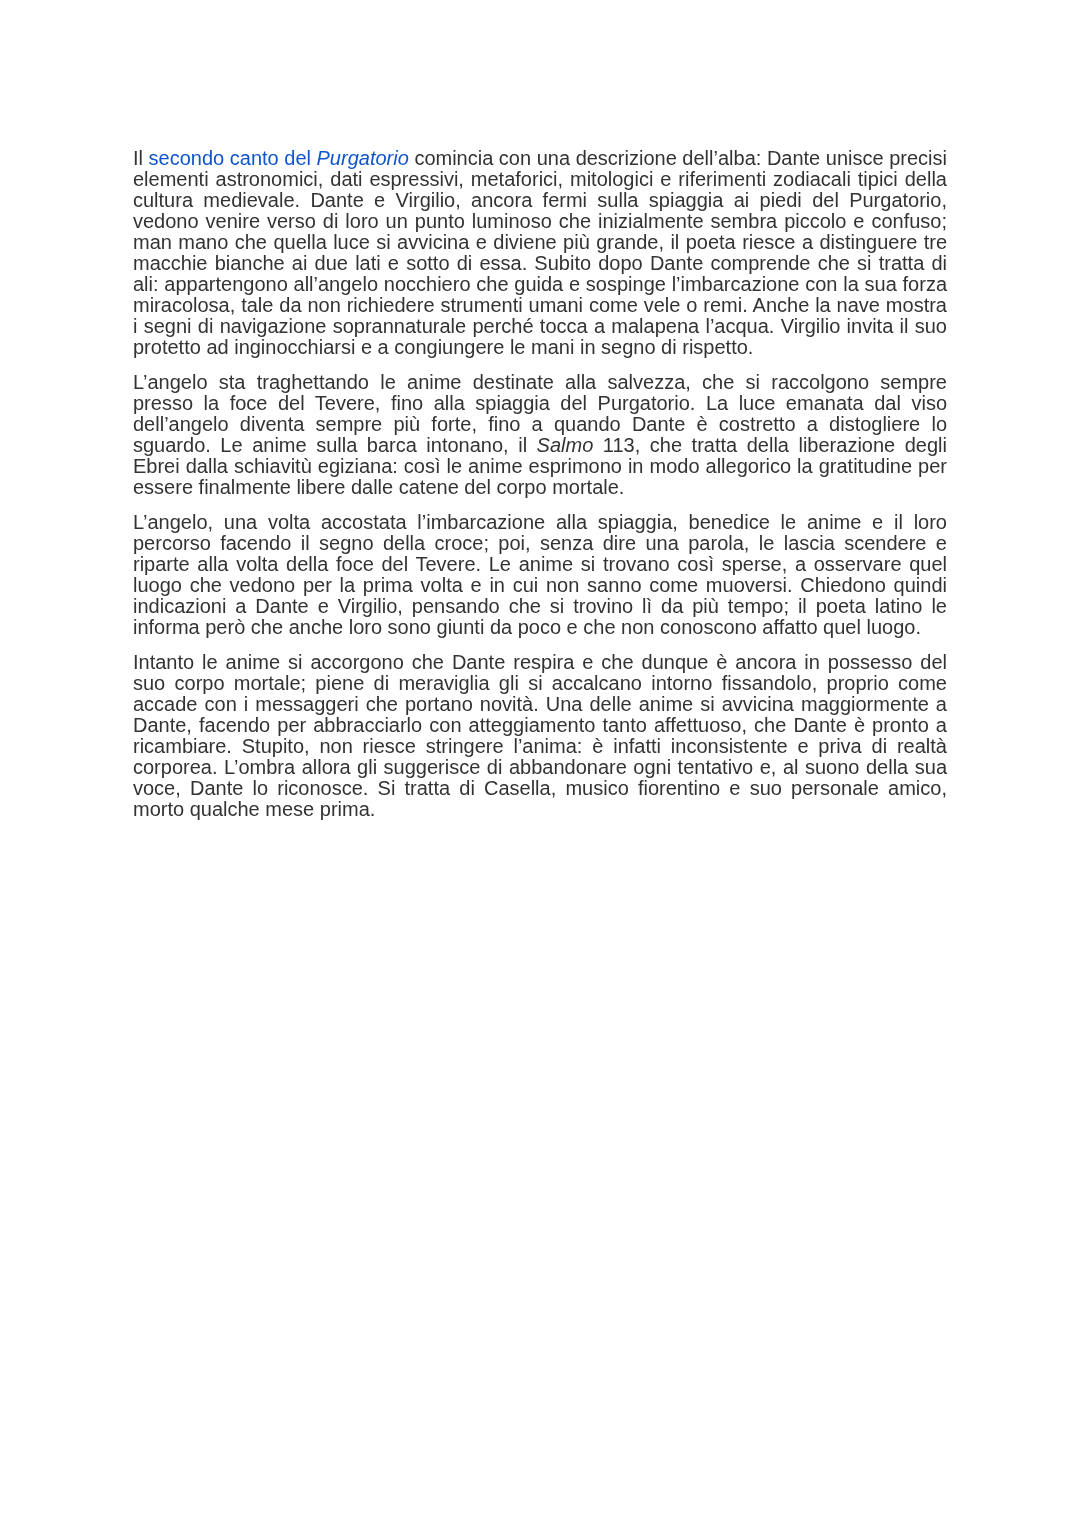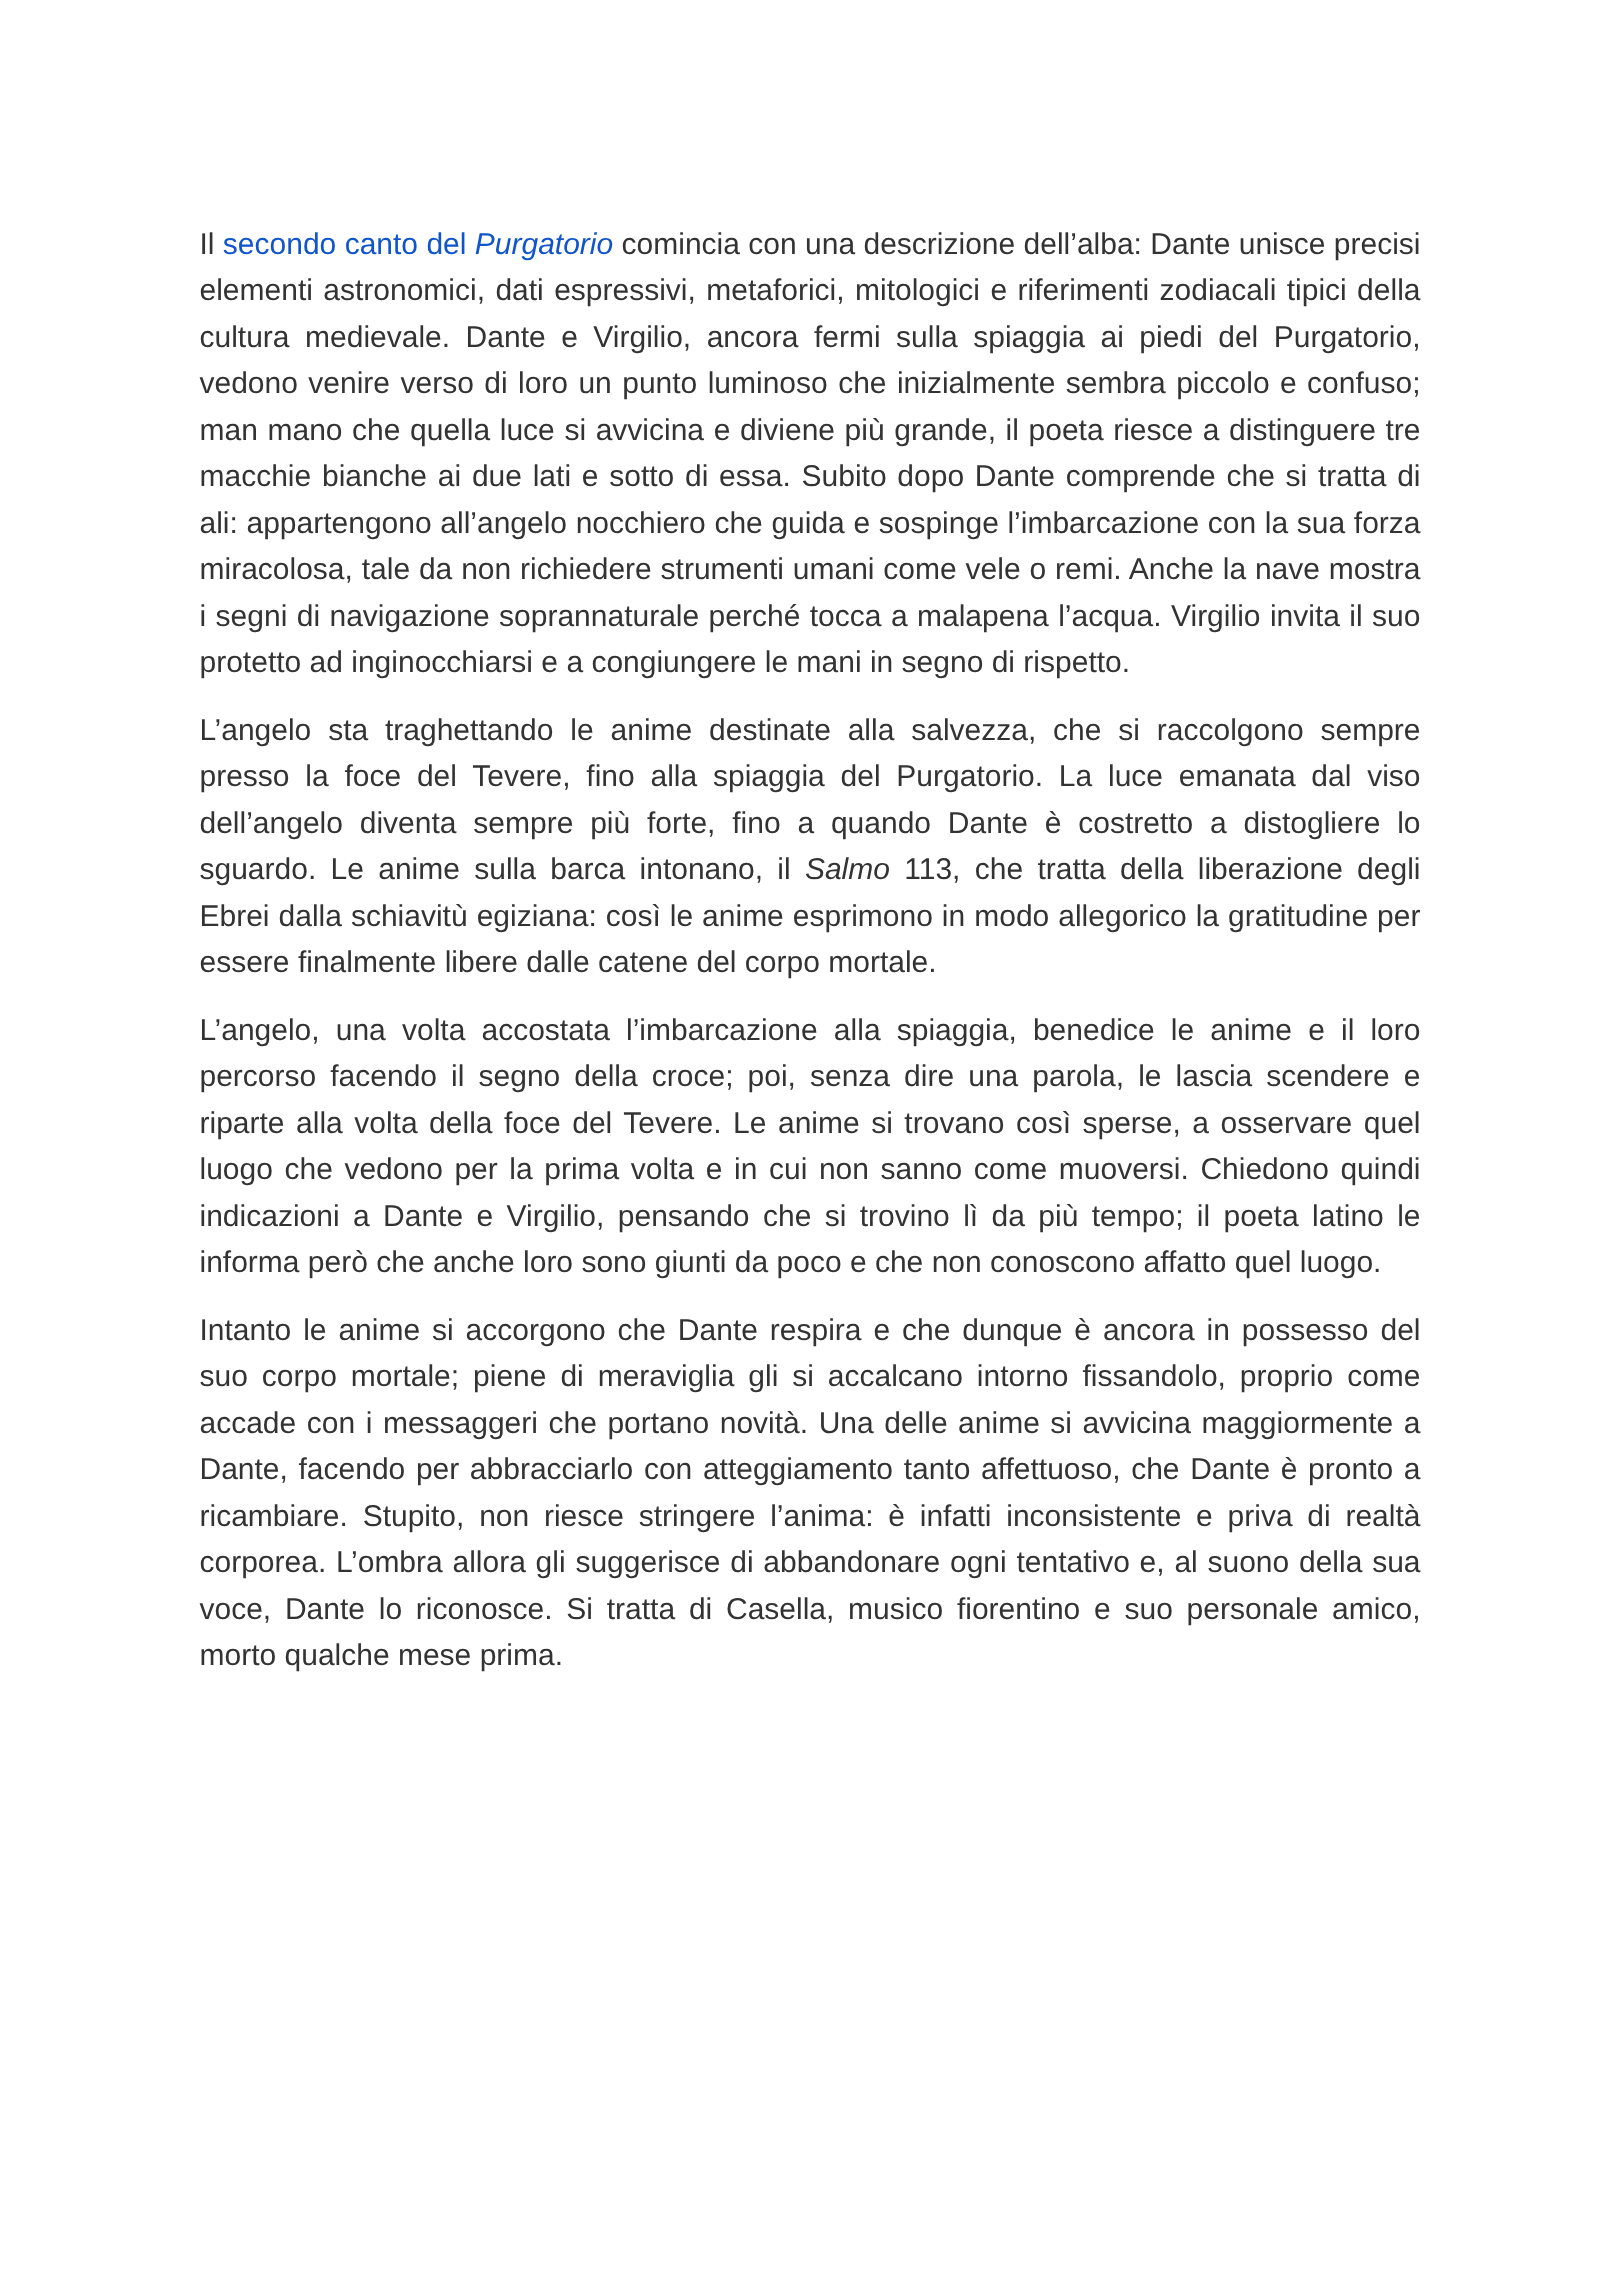--- a/index.html
+++ b/index.html
@@ -19,21 +19,21 @@
   }
   .heading {
     font-size: 21px;
     line-height: 25px;
     font-weight: bold;
     color: #333333;
     margin: 0 0 27px 0;
   }
   .para {
     font-size: 20px;
-    line-height: 31px;
+    line-height: 21px;
     text-align: justify;
     margin: 0 0 14px 0;
     color: #333333;
   }
   .doclink {
     color: #1155cc;
     text-decoration: none;
     cursor: pointer;
   }
   .doclink em {

